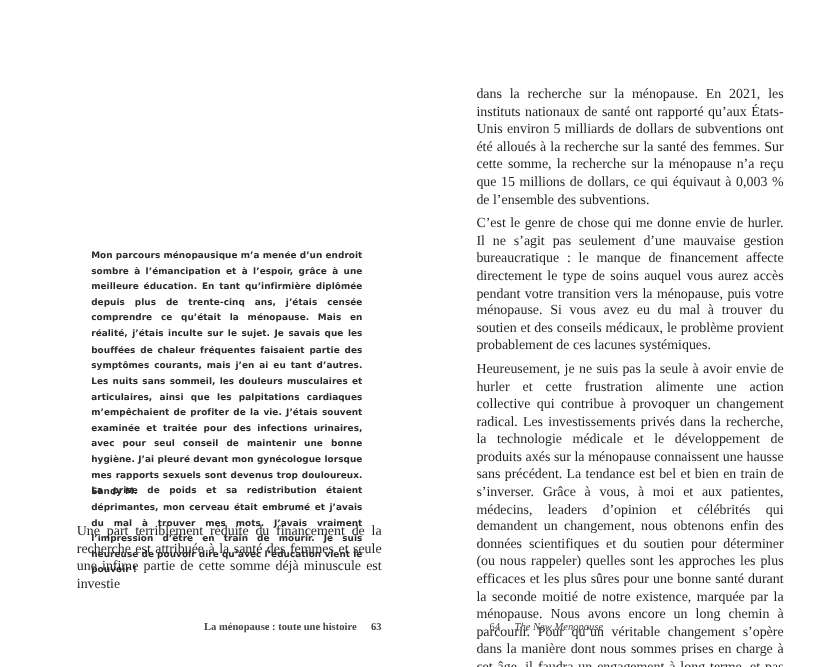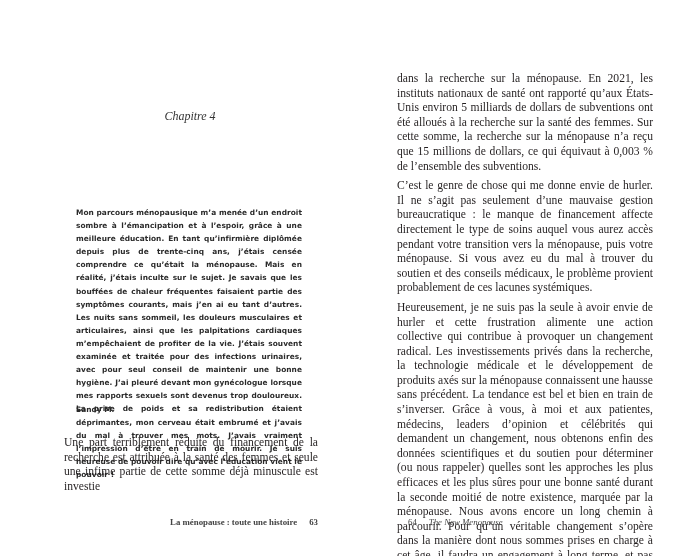--- a/index.html
+++ b/index.html
@@ -117,21 +117,20 @@
     }
     .footer-right .book-title {
       font-style: italic;
       margin-left: 12px;
     }
   </style>
 </head>
 <body>
 
 <div class="page page-left">
-  <div class="chapter-label">Chapitre 4</div>
   <div class="chapter-title">
   </div>
 
   <div class="testimonial">Mon parcours ménopausique m’a menée d’un endroit sombre à l’émancipation et à l’espoir, grâce à une meilleure éducation. En tant qu’infirmière diplômée depuis plus de trente-cinq ans, j’étais censée comprendre ce qu’était la ménopause. Mais en réalité, j’étais inculte sur le sujet. Je savais que les bouffées de chaleur fréquentes faisaient partie des symptômes courants, mais j’en ai eu tant d’autres. Les nuits sans sommeil, les douleurs musculaires et articulaires, ainsi que les palpitations cardiaques m’empêchaient de profiter de la vie. J’étais souvent examinée et traitée pour des infections urinaires, avec pour seul conseil de maintenir une bonne hygiène. J’ai pleuré devant mon gynécologue lorsque mes rapports sexuels sont devenus trop douloureux. La prise de poids et sa redistribution étaient déprimantes, mon cerveau était embrumé et j’avais du mal à trouver mes mots. J’avais vraiment l’impression d’être en train de mourir. Je suis heureuse de pouvoir dire qu’avec l’éducation vient le pouvoir !</div>
   <div class="testimonial-author">Sandy M.</div>
 
   <div class="body-text left-body">Une part terriblement réduite du financement de la recherche est attribuée à la santé des femmes et seule une infime partie de cette somme déjà minuscule est investie</div>
 
   <div class="footer-left">
     <span>La ménopause : toute une histoire</span><span class="page-num">63</span>

